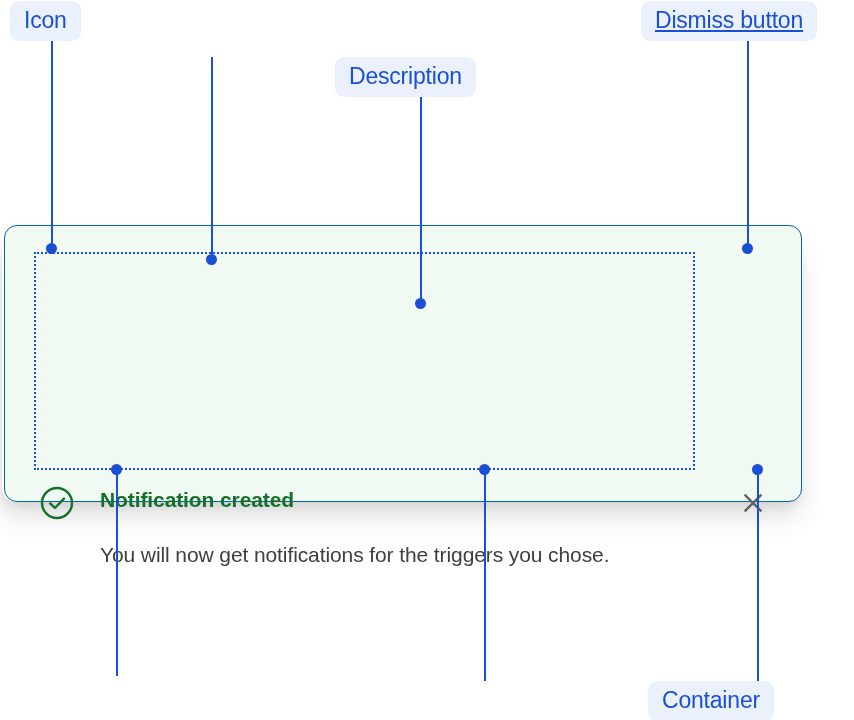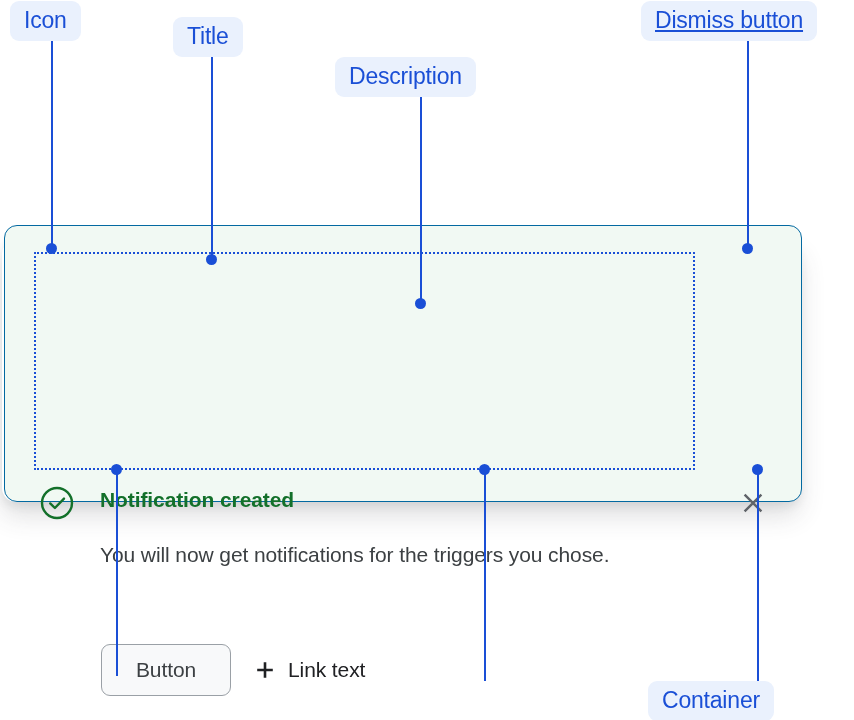--- a/index.html
+++ b/index.html
@@ -188,49 +188,36 @@
       <svg width="34" height="34" viewBox="0 0 34 34" aria-hidden="true">
         <circle cx="17" cy="17" r="15" fill="none" stroke="#13702A" stroke-width="2.4"></circle>
         <path d="M10.2 17.4 L14.9 22 L24 12.6" fill="none" stroke="#13702A" stroke-width="2.4" stroke-linecap="round" stroke-linejoin="round"></path>
       </svg>
     </span>
 
     <div class="notif-title">Notification created</div>
 
     <div class="notif-desc">You will now get notifications for the triggers you chose.</div>
 
-    <div class="notif-actions">
-      <button class="notif-button">Button</button>
-
-      <span class="notif-link">
-        <span class="plus-icon">
-          <svg width="20" height="20" viewBox="0 0 20 20" aria-hidden="true">
-            <path d="M10 2.2 V17.8 M2.2 10 H17.8" stroke="#202124" stroke-width="2.6" stroke-linecap="butt"></path>
-          </svg>
-        </span>
-        <span class="link-label">Link text</span>
-      </span>
-    </div>
 
     <button class="dismiss-btn">
       <span>
         <svg width="28" height="28" viewBox="0 0 28 28" aria-hidden="true">
           <path d="M5.6 5.6 L22.4 22.4 M22.4 5.6 L5.6 22.4" stroke="#5F6368" stroke-width="2.4" stroke-linecap="butt"></path>
         </svg>
       </span>
     </button>
   </div>
 
   <div class="content-box"></div>
 
   <div class="pill" style="left:10px; top:1px;text-align:center;">Icon</div>
   <div class="leader" style="left:51px; top:41px; height:208px;"></div>
   <div class="dot" style="left:46px; top:243px;"></div>
 
-  <div class="pill" style="left:173px; top:17px;">Title</div>
   <div class="leader" style="left:211px; top:57px; height:203px;"></div>
   <div class="dot" style="left:206px; top:254px;"></div>
 
   <div class="pill" style="left:335px; top:57px;">Description</div>
   <div class="leader" style="left:420px; top:97px; height:206px;"></div>
   <div class="dot" style="left:415px; top:298px;"></div>
 
   <div class="pill" style="left:641px; top:1px;text-decoration:underline;">Dismiss button</div>
   <div class="leader" style="left:747px; top:41px; height:208px;"></div>
   <div class="dot" style="left:742px; top:243px;"></div>

